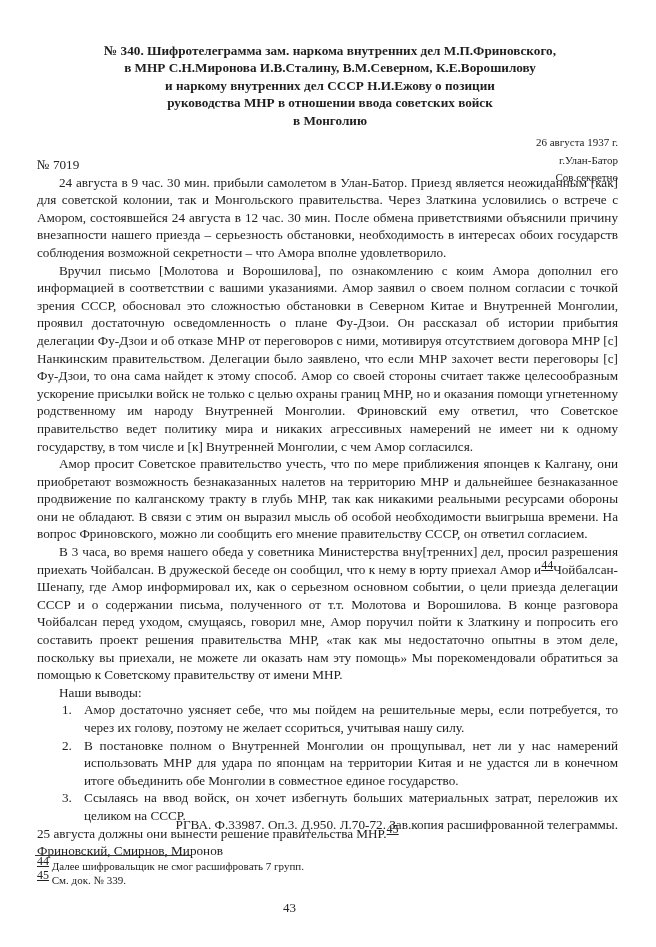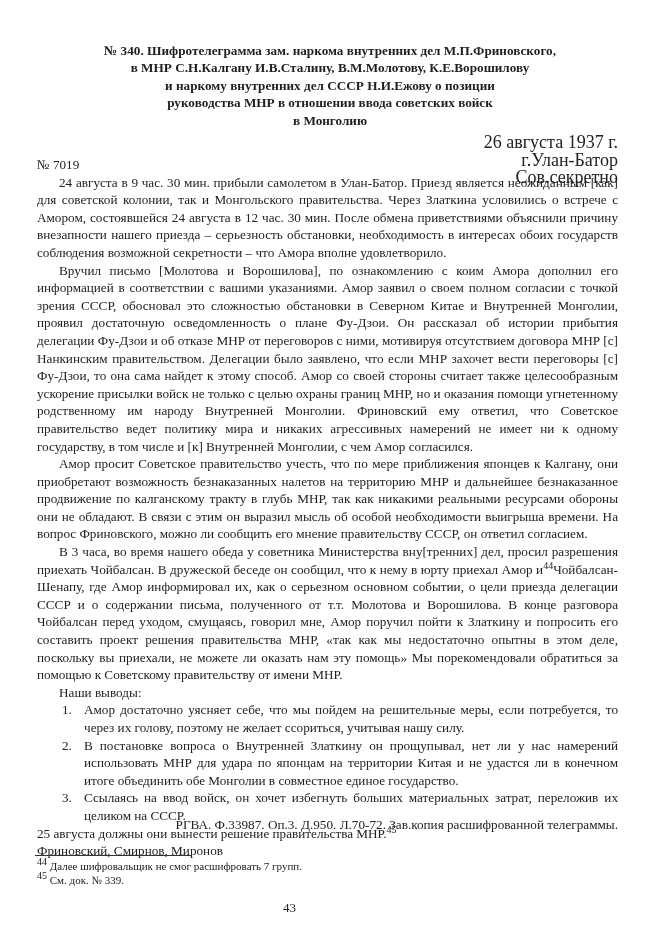--- a/index.html
+++ b/index.html
@@ -14,33 +14,33 @@
   .page { position: absolute; left: 0; top: 0; width: 656px; height: 947px; }
   .title {
     position: absolute; left: 70px; top: 42px; width: 520px;
     text-align: center; font-weight: bold;
     font-size: 13.2px; line-height: 17.4px;
     color: #1f1f1f;
   }
   .title div { white-space: nowrap; text-align: center; }
   .meta {
     position: absolute; right: 38px; top: 134px;
-    text-align: right; font-size: 18px; line-height: 17.5px;
+    text-align: right; font-size: 11px; line-height: 17.5px;
   }
   .body {
     position: absolute; left: 37px; top: 150px; width: 581px;
     font-size: 13.2px; line-height: 17.6px;
     text-align: justify;
   }
   .docno { padding-left: 0; }
   .p { text-indent: 22px; margin: 0; }
   .list { margin: 0; padding: 0; list-style: none; }
   .list li { position: relative; padding-left: 47px; }
   .list .num { position: absolute; left: 25px; top: 0; }
-  sup { font-size: 10px; line-height: 0; vertical-align: 5px; }
+  sup { font-size: 12px; line-height: 0; vertical-align: 5px; text-decoration: underline; }
   .source {
     position: absolute; right: 38px; top: 810px;
     font-size: 13.2px; line-height: 17px; white-space: nowrap; margin-top: 6px;
   }
   .fn-rule {
     position: absolute; left: 35px; top: 855px; width: 157px; height: 0;
     border-top: 1px solid #333;
   }
   .footnotes {
     position: absolute; left: 37px; top: 860px;
@@ -51,42 +51,42 @@
     text-align: center; font-size: 13px;
   }
 </style>
 </head>
 <body>
 
 <div class="page">
 
   <div class="title">
     <div>№ 340. Шифротелеграмма зам. наркома внутренних дел М.П.Фриновского,</div>
-    <div>в МНР С.Н.Калгану И.В.Сталину, В.М.Молотову, К.Е.Ворошилову</div>
+    <div>в МНР С.Н.Миронова И.В.Сталину, В.М.Северном, К.Е.Ворошилову</div>
     <div>и наркому внутренних дел СССР Н.И.Ежову о позиции</div>
     <div>руководства МНР в отношении ввода советских войск</div>
     <div>в Монголию</div>
   </div>
 
   <div class="meta">
     <div>26 августа 1937 г.</div>
     <div>г.Улан-Батор</div>
     <div>Сов.секретно</div>
   </div>
 
   <div class="body">
     <div class="docno" style="margin-top:6px;padding-top:0;">№ 7019</div>
     <p class="p">24 августа в 9 час. 30 мин. прибыли самолетом в Улан-Батор. Приезд является неожиданным [как] для советской колонии, так и Монгольского правительства. Через Златкина условились о встрече с Амором, состоявшейся 24 августа в 12 час. 30 мин. После обмена приветствиями объяснили причину внезапности нашего приезда – серьезность обстановки, необходимость в интересах обоих государств соблюдения возможной секретности – что Амора вполне удовлетворило.</p>
     <p class="p">Вручил письмо [Молотова и Ворошилова], по ознакомлению с коим Амора дополнил его информацией в соответствии с вашими указаниями. Амор заявил о своем полном согласии с точкой зрения СССР, обосновал это сложностью обстановки в Северном Китае и Внутренней Монголии, проявил достаточную осведомленность о плане Фу-Дзои. Он рассказал об истории прибытия делегации Фу-Дзои и об отказе МНР от переговоров с ними, мотивируя отсутствием договора МНР [с] Нанкинским правительством. Делегации было заявлено, что если МНР захочет вести переговоры [с] Фу-Дзои, то она сама найдет к этому способ. Амор со своей стороны считает также целесообразным ускорение присылки войск не только с целью охраны границ МНР, но и оказания помощи угнетенному родственному им народу Внутренней Монголии. Фриновский ему ответил, что Советское правительство ведет политику мира и никаких агрессивных намерений не имеет ни к одному государству, в том числе и [к] Внутренней Монголии, с чем Амор согласился.</p>
     <p class="p">Амор просит Советское правительство учесть, что по мере приближения японцев к Калгану, они приобретают возможность безнаказанных налетов на территорию МНР и дальнейшее безнаказанное продвижение по калганскому тракту в глубь МНР, так как никакими реальными ресурсами обороны они не обладают. В связи с этим он выразил мысль об особой необходимости выигрыша времени. На вопрос Фриновского, можно ли сообщить его мнение правительству СССР, он ответил согласием.</p>
     <p class="p"><span>В 3 часа, во время нашего обеда у советника Министерства вну[тренних] дел, просил разрешения приехать Чойбалсан. В дружеской беседе он сообщил, что к нему в юрту приехал Амор и</span><sup>44</sup><span>Чойбалсан-Шенапу, где Амор информировал их, как о серьезном основном событии, о цели приезда делегации СССР и о содержании письма, полученного от т.т. Молотова и Ворошилова. В конце разговора Чойбалсан перед уходом, смущаясь, говорил мне, Амор поручил пойти к Златкину и попросить его составить проект решения правительства МНР, «так как мы недостаточно опытны в этом деле, поскольку вы приехали, не можете ли оказать нам эту помощь» Мы порекомендовали обратиться за помощью к Советскому правительству от имени МНР.</span></p>
     <p class="p">Наши выводы:</p>
     <ul class="list">
       <li><span class="num">1.</span><span>Амор достаточно уясняет себе, что мы пойдем на решительные меры, если потребуется, то через их голову, поэтому не желает ссориться, учитывая нашу силу.</span></li>
-      <li><span class="num">2.</span><span>В постановке вопроса о Внутренней Златкину он прощупывал, нет ли у нас намерений использовать МНР для удара по японцам на территории Китая и не удастся ли в конечном итоге объединить обе Монголии в совместное единое государство.</span></li>
+      <li><span class="num">2.</span><span>В постановке полном о Внутренней Монголии он прощупывал, нет ли у нас намерений использовать МНР для удара по японцам на территории Китая и не удастся ли в конечном итоге объединить обе Монголии в совместное единое государство.</span></li>
       <li><span class="num">3.</span><span>Ссылаясь на ввод войск, он хочет избегнуть больших материальных затрат, переложив их целиком на СССР.</span></li>
     </ul>
     <div><span>25 августа должны они вынести решение правительства МНР.</span><sup>45</sup></div>
     <div>Фриновский, Смирнов, Миронов</div>
   </div>
 
   <div class="source">РГВА. Ф.33987. Оп.3. Д.950. Л.70-72. Зав.копия расшифрованной телеграммы.</div>
 
   <div class="fn-rule"></div>
 

